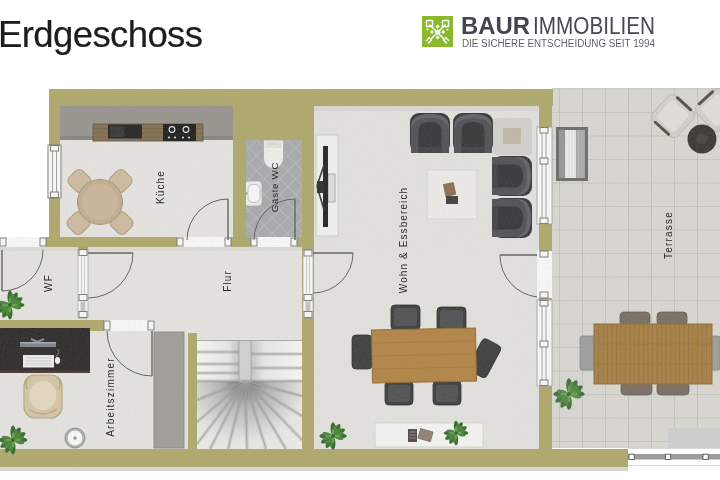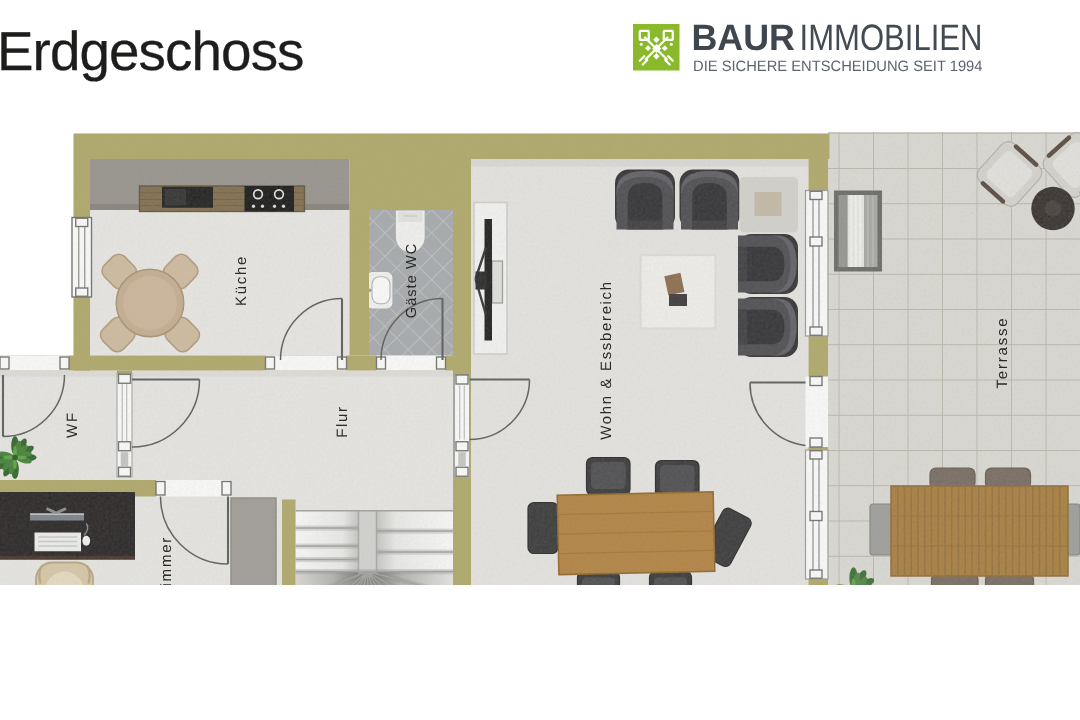--- a/index.html
+++ b/index.html
@@ -1,16 +1,16 @@
 <!DOCTYPE html>
 <html><head>
 <meta charset="utf-8">
 <style>
   html,body{margin:0;padding:0;background:#fff;}
-  #page{position:relative;width:720px;height:390px;overflow:hidden;font-family:"Liberation Sans",sans-serif;background:#fff;}
+  #page{position:relative;width:720px;height:480px;overflow:hidden;font-family:"Liberation Sans",sans-serif;background:#fff;}
   svg{display:block;}
   text{font-family:"Liberation Sans",sans-serif;}
 </style>
 </head>
 <body>
 <div id="page">
 <svg width="720" height="480" viewBox="0 0 720 480">
 <defs>
   <filter id="noisef" x="0" y="0" width="100%" height="100%">
     <feTurbulence type="fractalNoise" baseFrequency="0.55" numOctaves="2" stitchTiles="stitch" result="t"></feTurbulence>

